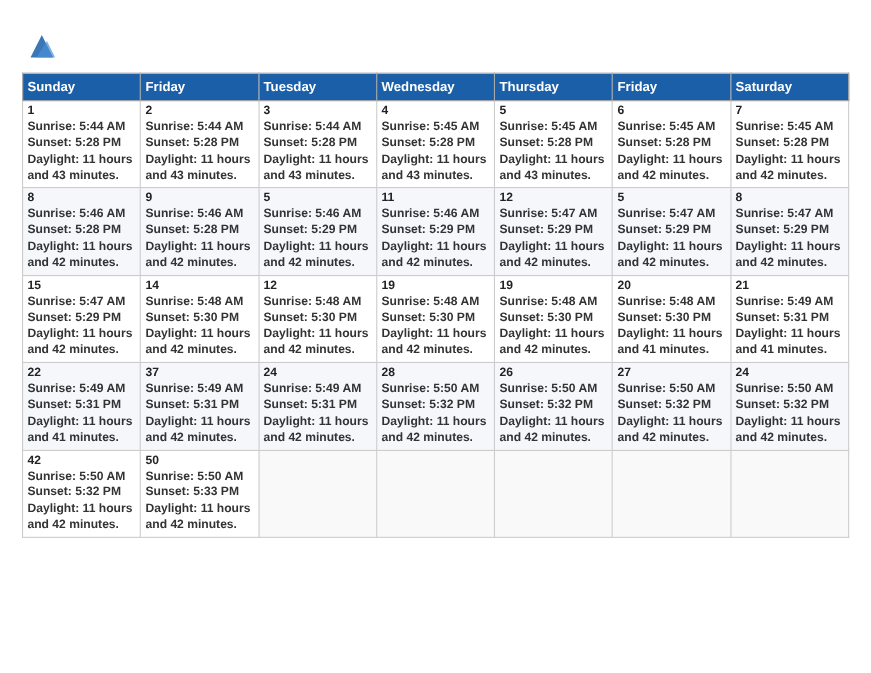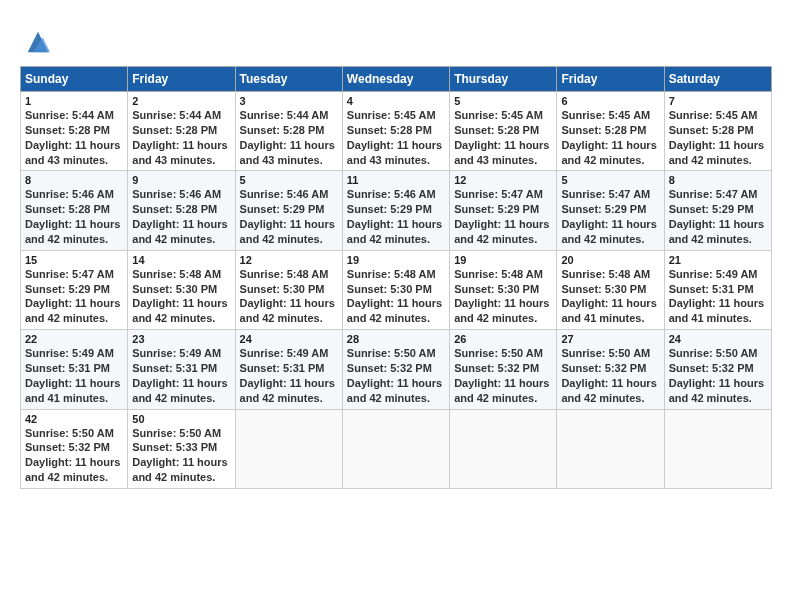--- a/index.html
+++ b/index.html
@@ -289,21 +289,21 @@
         </tr>
         <tr>
           <td>
             <span class="day-num">22</span>
             <div class="day-info" style="white-space: pre-line;">Sunrise: 5:49 AM
 Sunset: 5:31 PM
 Daylight: 11 hours
 and 41 minutes.</div>
           </td>
           <td>
-            <span class="day-num">23</span>
+            <span class="day-num">37</span>
             <div class="day-info" style="white-space: pre-line;">Sunrise: 5:49 AM
 Sunset: 5:31 PM
 Daylight: 11 hours
 and 42 minutes.</div>
           </td>
           <td>
             <span class="day-num">24</span>
             <div class="day-info" style="white-space: pre-line;">Sunrise: 5:49 AM
 Sunset: 5:31 PM
 Daylight: 11 hours

